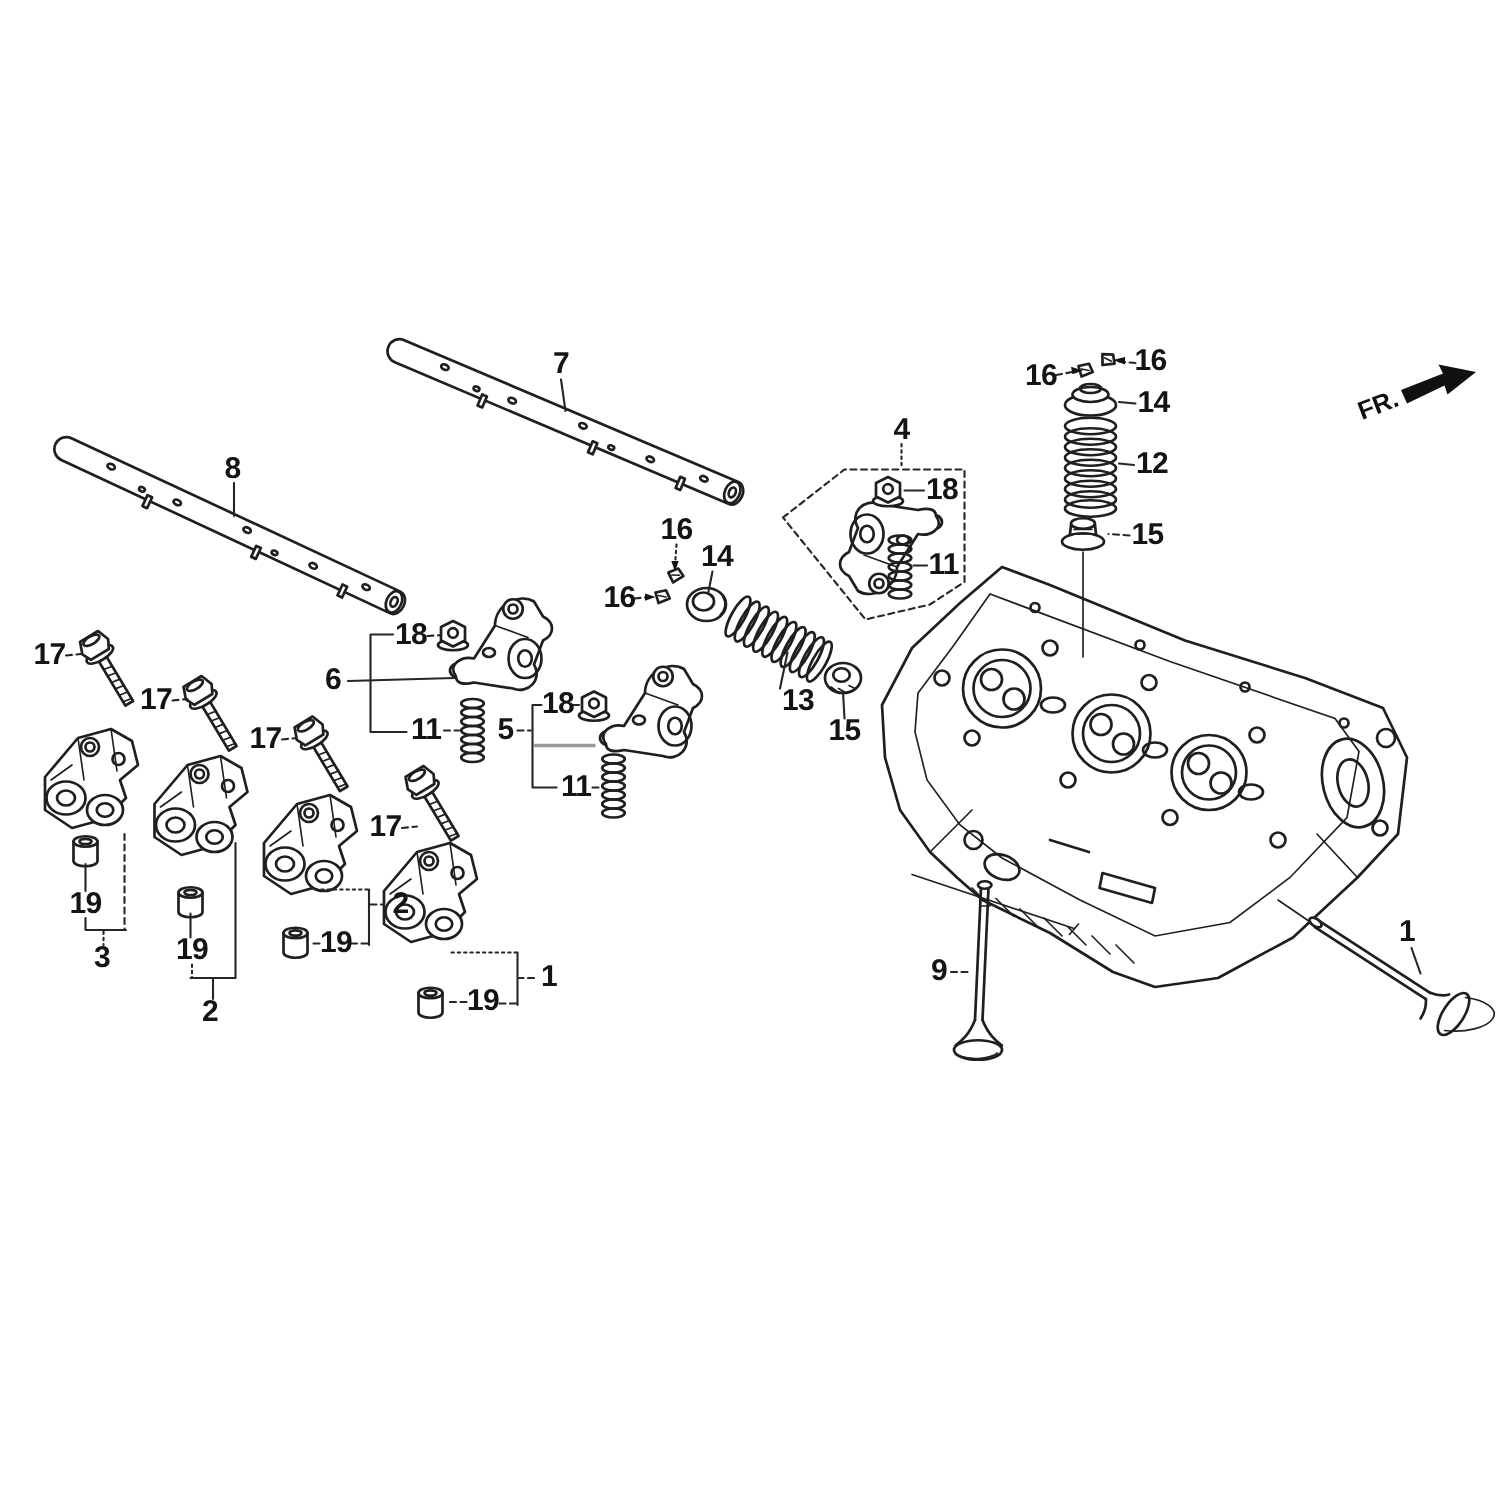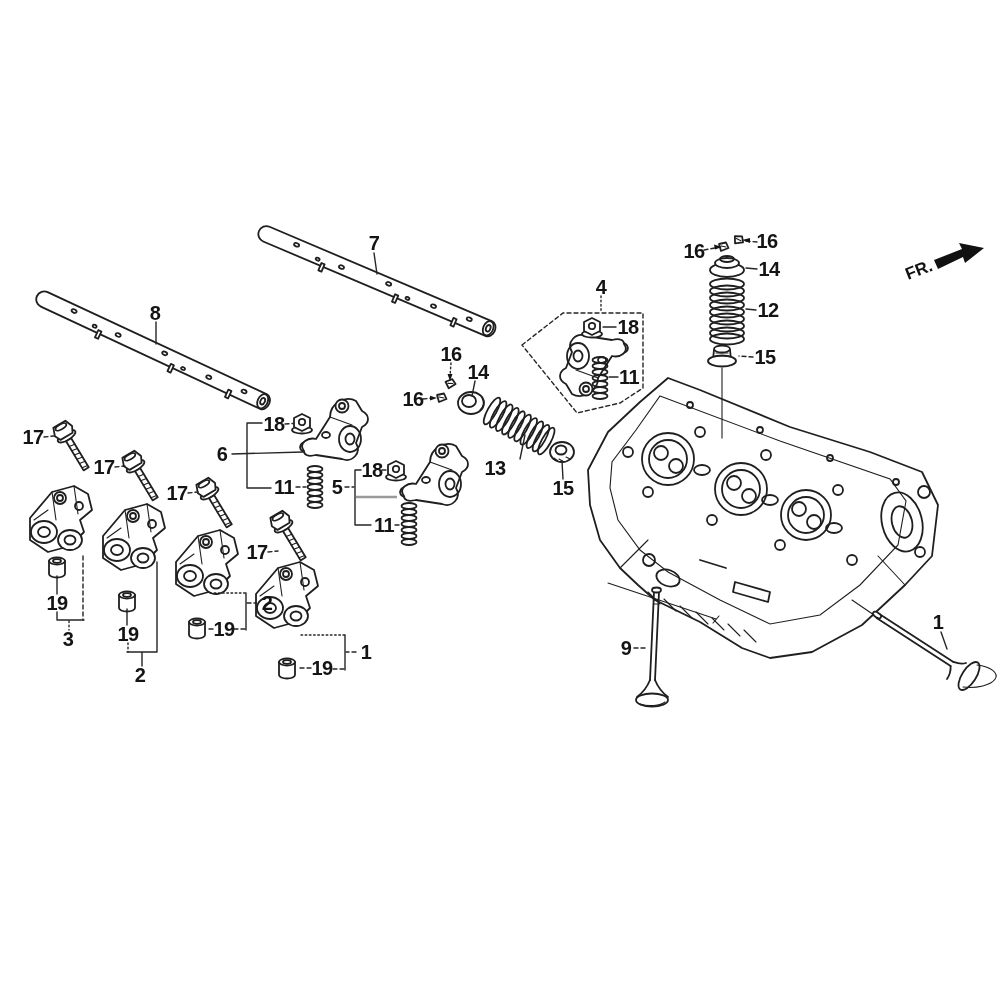--- a/index.html
+++ b/index.html
@@ -327,21 +327,21 @@
       <div class="callout" style="left: 628px; top: 327px;">18</div>
       <div class="callout" style="left: 629px; top: 377px;">11</div>
       <div class="callout" style="left: 694px; top: 251px;">16</div>
       <div class="callout" style="left: 767px; top: 241px;">16</div>
       <div class="callout" style="left: 769px; top: 269px;">14</div>
       <div class="callout" style="left: 768px; top: 310px;">12</div>
       <div class="callout" style="left: 765px; top: 357px;">15</div>
       <div class="callout" style="left: 451px; top: 354px;">16</div>
       <div class="callout" style="left: 413px; top: 399px;">16</div>
       <div class="callout" style="left: 478px; top: 372px;">14</div>
-      <div class="callout" style="left: 495px; top: 468px;">13</div>
+      <div class="callout" style="left: 532px; top: 468px;">13</div>
       <div class="callout" style="left: 563px; top: 488px;">15</div>
       <div class="callout" style="left: 222px; top: 454px;">6</div>
       <div class="callout" style="left: 274px; top: 424px;">18</div>
       <div class="callout" style="left: 284px; top: 487px;">11</div>
       <div class="callout" style="left: 337px; top: 487px;">5</div>
       <div class="callout" style="left: 372px; top: 470px;">18</div>
       <div class="callout" style="left: 384px; top: 525px;">11</div>
       <div class="callout" style="left: 33px; top: 437px;">17</div>
       <div class="callout" style="left: 104px; top: 467px;">17</div>
       <div class="callout" style="left: 177px; top: 493px;">17</div>

